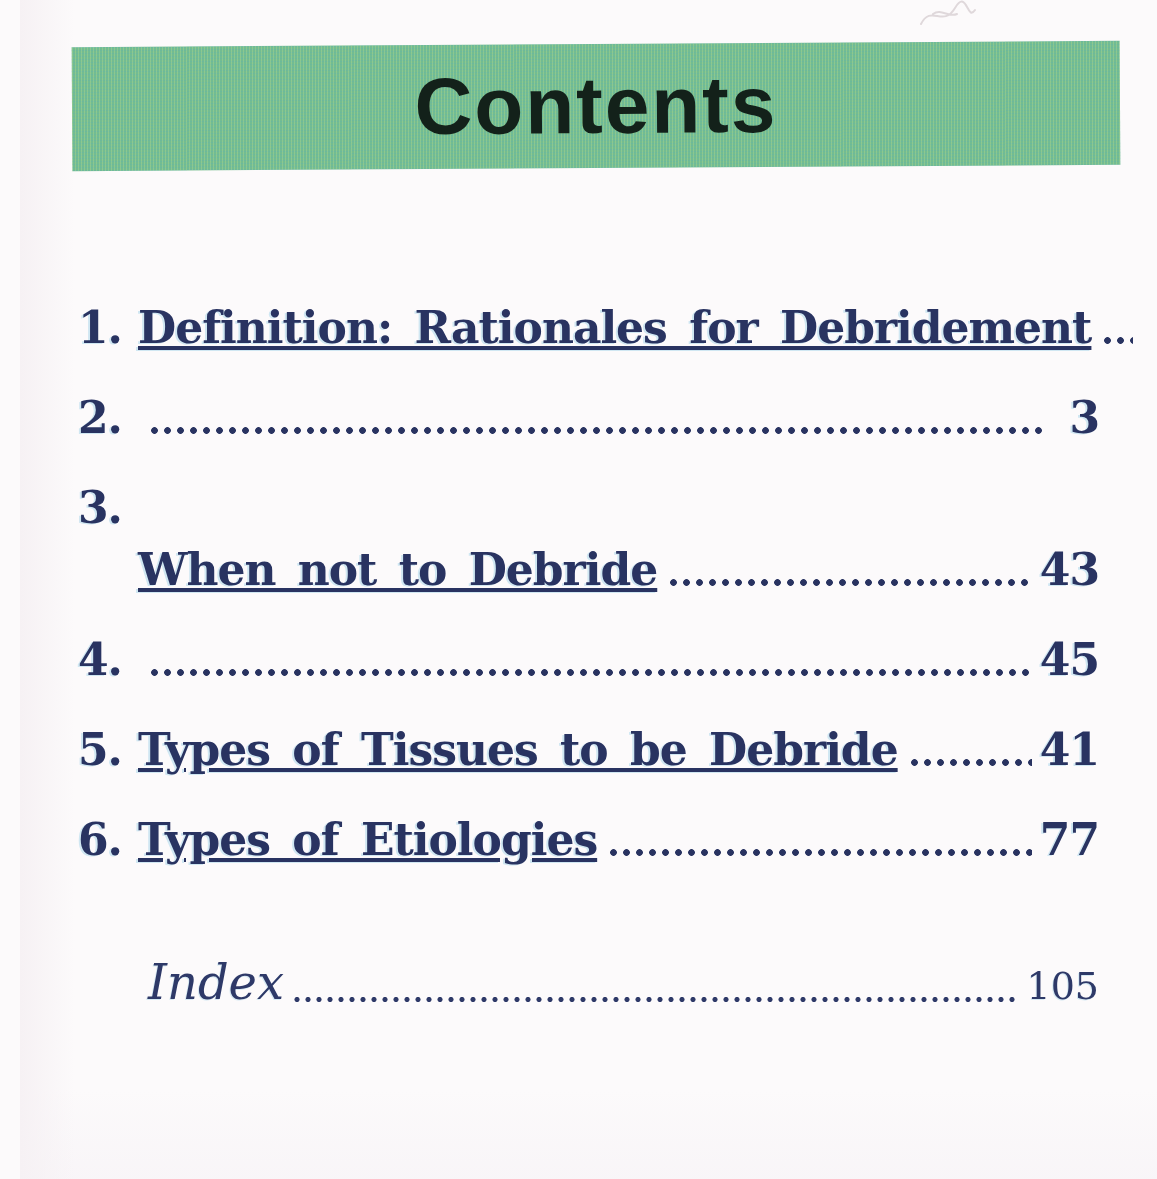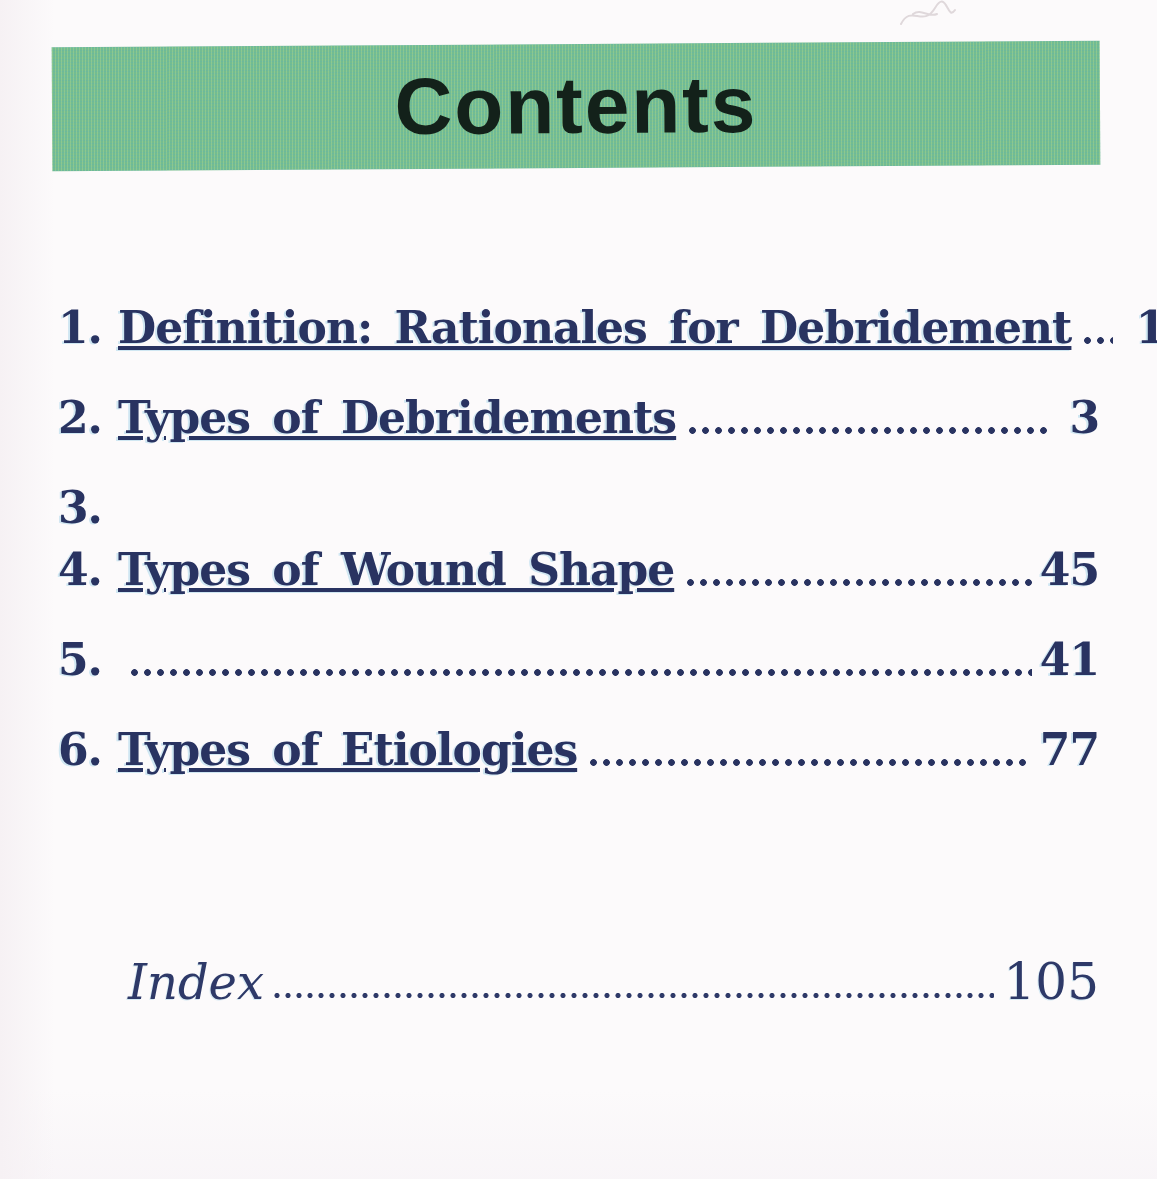--- a/index.html
+++ b/index.html
@@ -7,20 +7,21 @@
     width:1157px;height:1179px;position:relative;overflow:hidden;
     background:#fcfafb;
     font-family:"DejaVu Serif",serif;
   }
   .page{
     position:absolute;inset:0;
     background:
       linear-gradient(90deg,#f6f1f4 0px,rgba(252,250,251,0) 55px),
       linear-gradient(0deg,rgba(246,242,246,.6) 0px,rgba(252,250,251,0) 90px),
       #fcfafb;
+    margin-left: 20px;
   }
   
   .scan-mark{position:absolute;left:893px;top:0;width:72px;height:32px;opacity:.55;}
 
   
   .banner{
     position:absolute;left:52px;top:44px;width:1048px;height:124px;
     background-color:#72bc92;
     background-image:
       repeating-linear-gradient(90deg,rgba(235,240,130,.22) 0 1px,rgba(0,0,0,0) 1px 3px),
@@ -60,21 +61,21 @@
     color:#2e3968;font-style:italic;font-weight:400;
     font-size:48px;line-height:60px;
     text-shadow:-1px 1px 0 rgba(125,195,225,.3);
   }
   .index-leader{
     flex:1 1 auto;align-self:flex-end;height:7px;
     margin:0 10px 13px 10px;text-shadow:none;
     background-image:radial-gradient(circle at 3px 3.5px,#2e3968 2.2px,rgba(46,57,104,0) 2.9px);
     background-size:11px 7px;background-repeat:repeat-x;
   }
-  .index-pg{font-style:normal;font-size:50px;}
+  .index-pg{font-style:normal;font-size:38px;}
 </style>
 </head>
 <body>
 
 <div class="page">
 
   <svg class="scan-mark" viewBox="0 0 72 32">
     <path d="M8 24 C 18 4, 30 28, 42 8 S 54 22, 62 10 M 20 14 C 28 8, 36 18, 44 14" stroke="#c9bdc1" stroke-width="2" fill="none" stroke-linecap="round"></path>
   </svg>
 
@@ -86,38 +87,43 @@
 
     <div class="toc-row">
       <span class="num">1.</span>
       <span class="title">Definition: Rationales for Debridement</span>
       <span class="leader"></span>
       <span class="pg">1</span>
     </div>
 
     <div class="toc-row">
       <span class="num">2.</span>
-      <span class="title">Types of Debridements</span>
       <span class="leader"></span>
       <span class="pg">3</span>
     </div>
 
     <div class="toc-row cont-first">
       <span class="num">3.</span>
     </div>
+    <div class="toc-row">
+      <span class="num"></span>
+      <span class="title">When not to Debride</span>
+      <span class="leader"></span>
+      <span class="pg">43</span>
+    </div>
 
     <div class="toc-row">
       <span class="num">4.</span>
-      <span class="title">Types of Wound Shape</span>
       <span class="leader"></span>
       <span class="pg">45</span>
     </div>
 
     <div class="toc-row">
       <span class="num">5.</span>
+      <span class="title">Types of Tissues to be Debride</span>
       <span class="leader"></span>
       <span class="pg">41</span>
     </div>
 
     <div class="toc-row">
       <span class="num">6.</span>
       <span class="title">Types of Etiologies</span>
       <span class="leader"></span>
       <span class="pg">77</span>
     </div>

